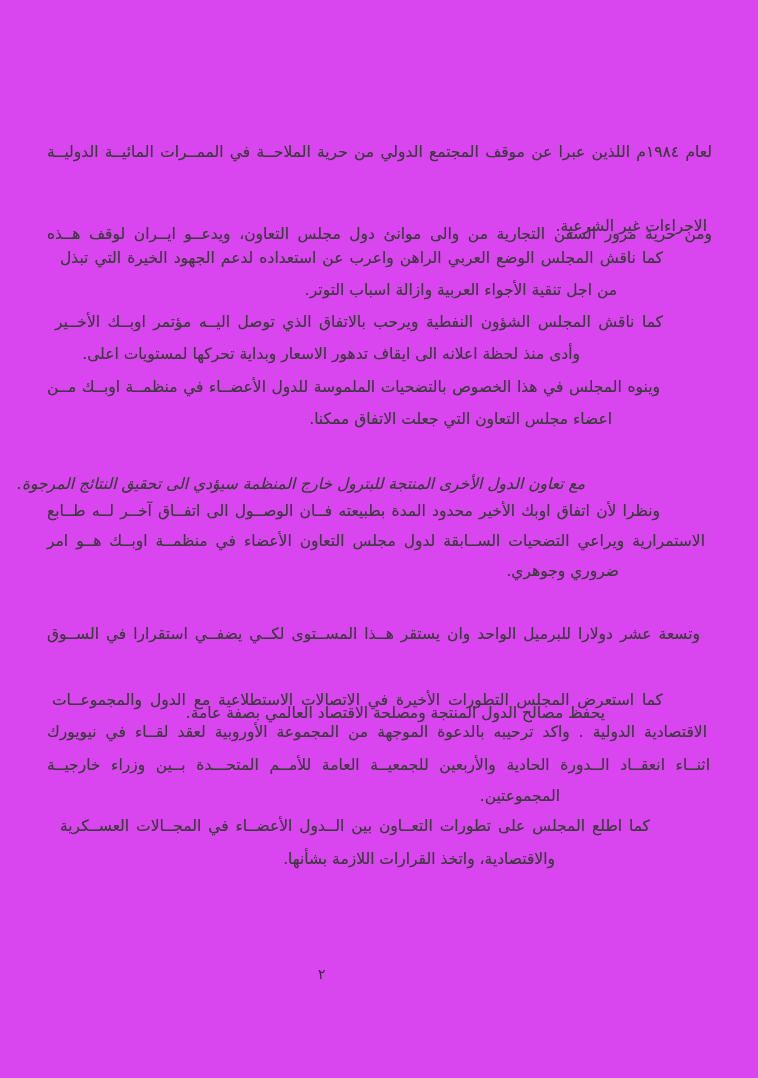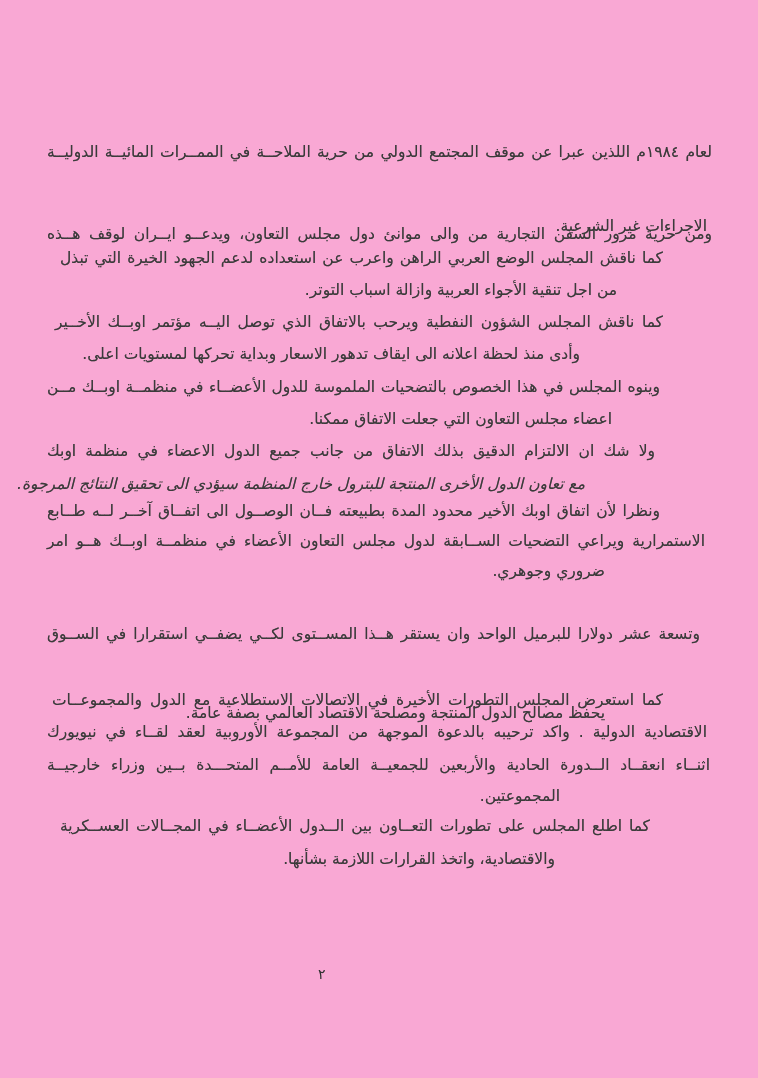--- a/index.html
+++ b/index.html
@@ -5,21 +5,21 @@
   html, body {
     margin: 0;
     padding: 0;
     background: #e8e8e8;
   }
   .page {
     position: relative;
     width: 758px;
     height: 1078px;
     margin: 0 auto;
-    background: #f9a8d4;
+    background: #d946ef;
     overflow: hidden;
     direction: rtl;
     font-family: "DejaVu Sans", sans-serif;
     color: #3b3b3b;
   }
   .line {
     position: absolute;
     height: 30px;
     line-height: 30px;
     font-size: 15.5px;
@@ -58,26 +58,25 @@
 
   <div class="line full" style="top:243px; left:60px; right:95px;">كما ناقش المجلس الوضع العربي الراهن واعرب عن استعداده لدعم الجهود الخيرة التي تبذل</div>
   <div class="line last" style="top:275px; right:141px;">من اجل تنقية الأجواء العربية وازالة اسباب التوتر.</div>
 
   <div class="line full" style="top:307px; left:55px; right:95px;">كما ناقش المجلس الشؤون النفطية ويرحب بالاتفاق الذي توصل اليــه مؤتمر اوبــك الأخــير</div>
   <div class="line last" style="top:339px; right:178px;">وأدى منذ لحظة اعلانه الى ايقاف تدهور الاسعار وبداية تحركها لمستويات اعلى.</div>
 
   <div class="line full" style="top:372px; left:47px; right:98px;">وينوه المجلس في هذا الخصوص بالتضحيات الملموسة للدول الأعضــاء في منظمــة اوبــك مــن</div>
   <div class="line last" style="top:404px; right:146px;">اعضاء مجلس التعاون التي جعلت الاتفاق ممكنا.</div>
 
-  <div class="line full" style="top:436px; left:47px; right:103px;">ولا شك ان الالتزام الدقيق بذلك الاتفاق من جانب جميع الدول الاعضاء في منظمة اوبك</div>
   <div class="line last" style="top:469px; right:173px;font-style:italic;">مع تعاون الدول الأخرى المنتجة للبترول خارج المنظمة سيؤدي الى تحقيق النتائج المرجوة.</div>
 
   <div class="line full" style="top:496px; left:47px; right:98px;">ونظرا لأن اتفاق اوبك الأخير محدود المدة بطبيعته فــان الوصــول الى اتفــاق آخــر لــه طــابع</div>
   <div class="line full" style="top:526px; left:47px; right:53px;">الاستمرارية ويراعي التضحيات الســابقة لدول مجلس التعاون الأعضاء في منظمــة اوبــك هــو امر</div>
-  <div class="line last" style="top:556px; right:153px;margin-left:8px;">ضروري وجوهري.</div>
+  <div class="line last" style="top:556px; right:139px;margin-left:8px;">ضروري وجوهري.</div>
 
   <div class="line full" style="top:619px; left:47px; right:58px;">وتسعة عشر دولارا للبرميل الواحد وان يستقر هــذا المســتوى لكــي يضفــي استقرارا في الســوق</div>
   <div class="line last" style="top:651px; right:153px;margin-top:47px;">يحفظ مصالح الدول المنتجة ومصلحة الاقتصاد العالمي بصفة عامة.</div>
 
   <div class="line full" style="top:685px; left:52px; right:95px;">كما استعرض المجلس التطورات الأخيرة في الاتصالات الاستطلاعية مع الدول والمجموعــات</div>
   <div class="line full" style="top:717px; left:47px; right:51px;">الاقتصادية الدولية . واكد ترحيبه بالدعوة الموجهة من المجموعة الأوروبية لعقد لقــاء في نيويورك</div>
   <div class="line full" style="top:750px; left:47px; right:48px;">اثنــاء انعقــاد الــدورة الحادية والأربعين للجمعيــة العامة للأمــم المتحـــدة بــين وزراء خارجيــة</div>
   <div class="line last" style="top:781px; right:198px;">المجموعتين.</div>
 
   <div class="line full" style="top:811px; left:60px; right:108px;">كما اطلع المجلس على تطورات التعــاون بين الــدول الأعضــاء في المجــالات العســكرية</div>

